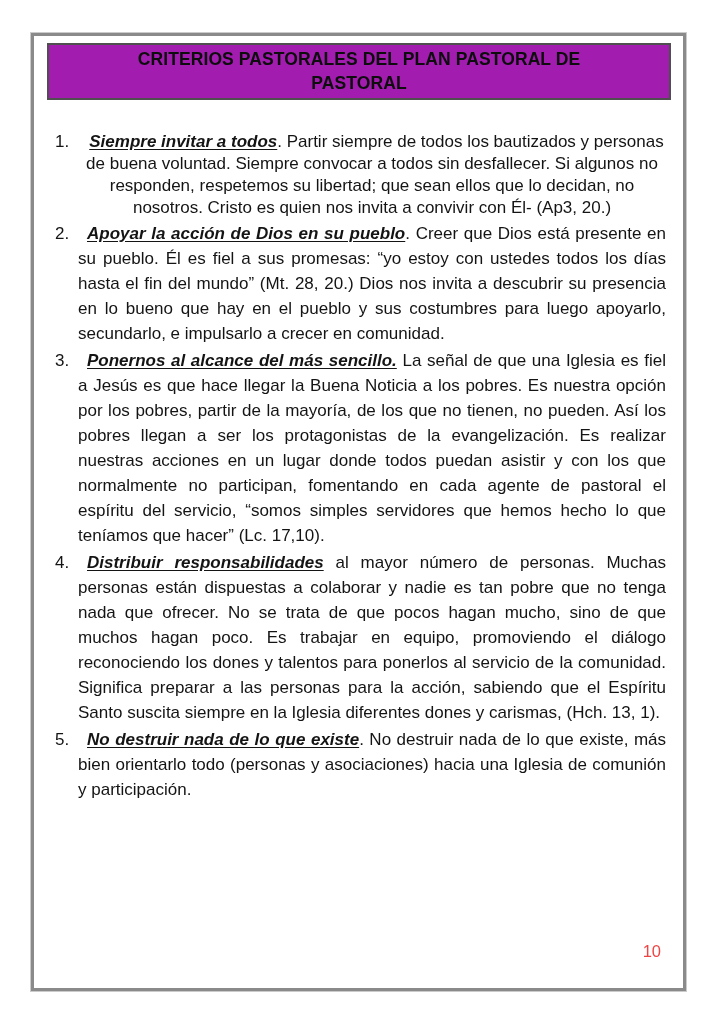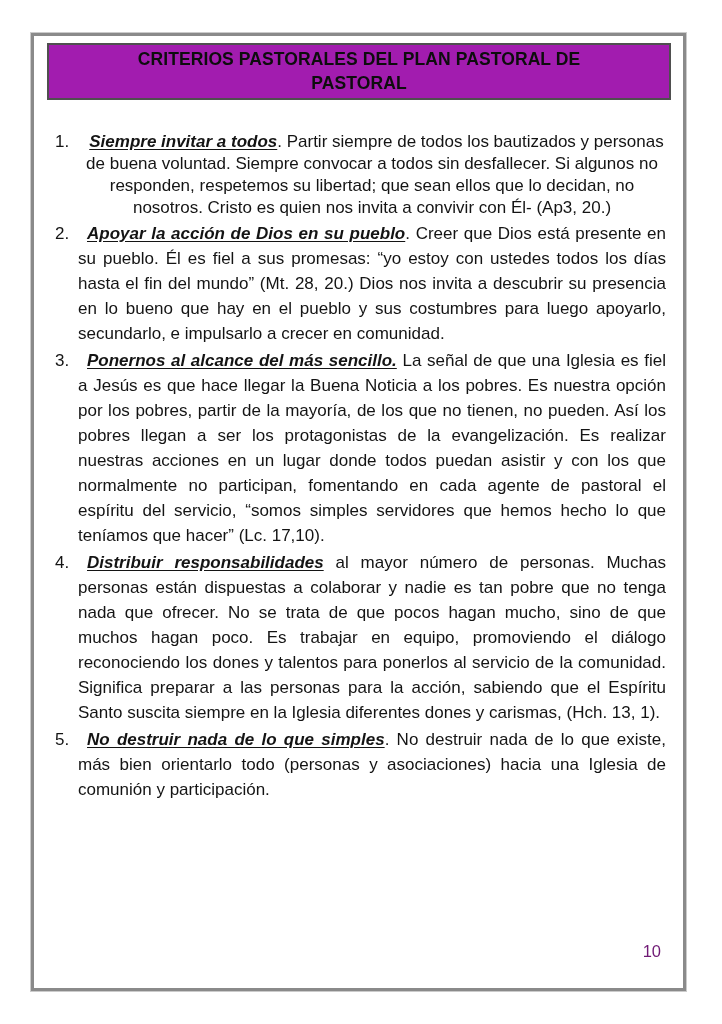--- a/index.html
+++ b/index.html
@@ -58,21 +58,21 @@
     font-weight: bold;
     font-style: italic;
     text-decoration: underline;
     text-underline-offset: 2px;
   }
   .pagenum {
     position: absolute;
     right: 22px;
     bottom: 27px;
     font-size: 16.5px;
-    color: #701a75;
+    color: #ef4444;
   }
 </style>
 </head>
 <body>
 
 <div class="sheet">
 
   <div class="titlebox">
     <span>CRITERIOS PASTORALES DEL PLAN PASTORAL DE</span><br>
     <span>PASTORAL</span>
@@ -95,20 +95,20 @@
       <p class="txt"><span class="lead">Ponernos al alcance del más sencillo.</span><span> La señal de que una Iglesia es fiel a Jesús es que hace llegar la Buena Noticia a los pobres. Es nuestra opción por los pobres, partir de la mayoría, de los que no tienen, no pueden. Así los pobres llegan a ser los protagonistas de la evangelización. Es realizar nuestras acciones en un lugar donde todos puedan asistir y con los que normalmente no participan, fomentando en cada agente de pastoral el espíritu del servicio, “somos simples servidores que hemos hecho lo que teníamos que hacer” (Lc. 17,10).</span></p>
     </div>
 
     <div class="item">
       <span class="num">4.</span>
       <p class="txt"><span class="lead">Distribuir responsabilidades</span><span> al mayor número de personas. Muchas personas están dispuestas a colaborar y nadie es tan pobre que no tenga nada que ofrecer. No se trata de que pocos hagan mucho, sino de que muchos hagan poco. Es trabajar en equipo, promoviendo el diálogo reconociendo los dones y talentos para ponerlos al servicio de la comunidad. Significa preparar a las personas para la acción, sabiendo que el Espíritu Santo suscita siempre en la Iglesia diferentes dones y carismas, (Hch. 13, 1).</span></p>
     </div>
 
     <div class="item">
       <span class="num">5.</span>
-      <p class="txt"><span class="lead">No destruir nada de lo que simples</span><span>. No destruir nada de lo que existe, más bien orientarlo todo (personas y asociaciones) hacia una Iglesia de comunión y participación.</span></p>
+      <p class="txt"><span class="lead">No destruir nada de lo que existe</span><span>. No destruir nada de lo que existe, más bien orientarlo todo (personas y asociaciones) hacia una Iglesia de comunión y participación.</span></p>
     </div>
 
   </div>
 
   <div class="pagenum">10</div>
 
 </div>
 
 </body></html>

